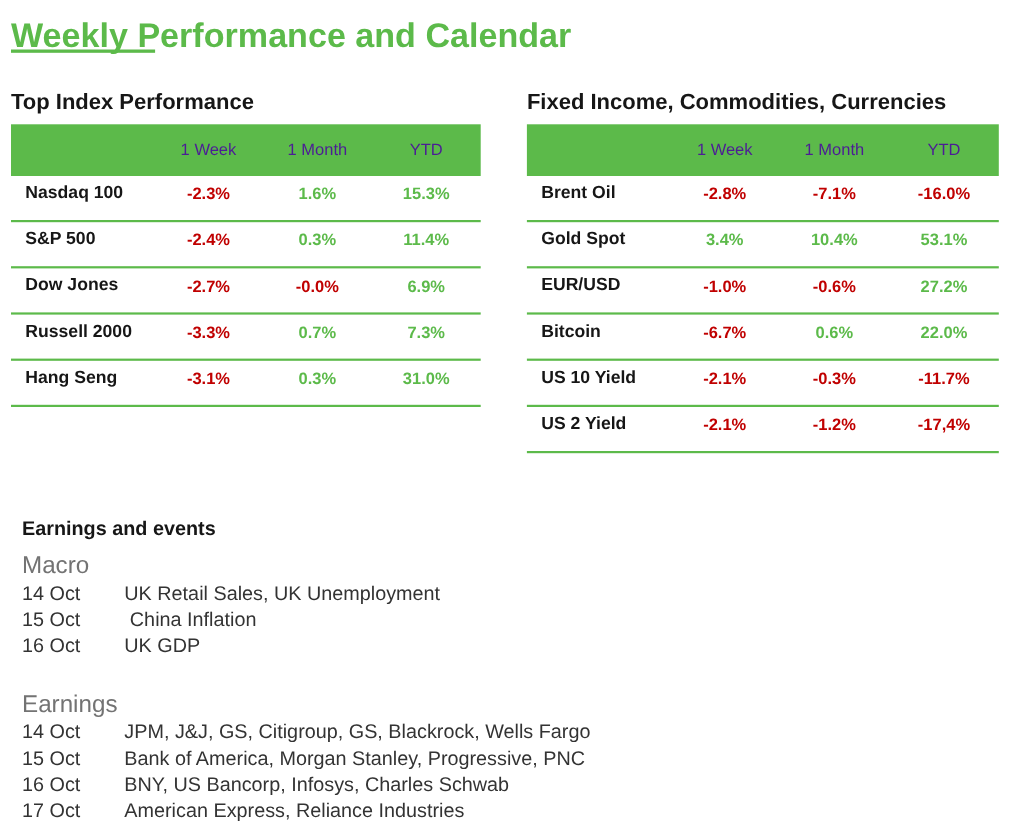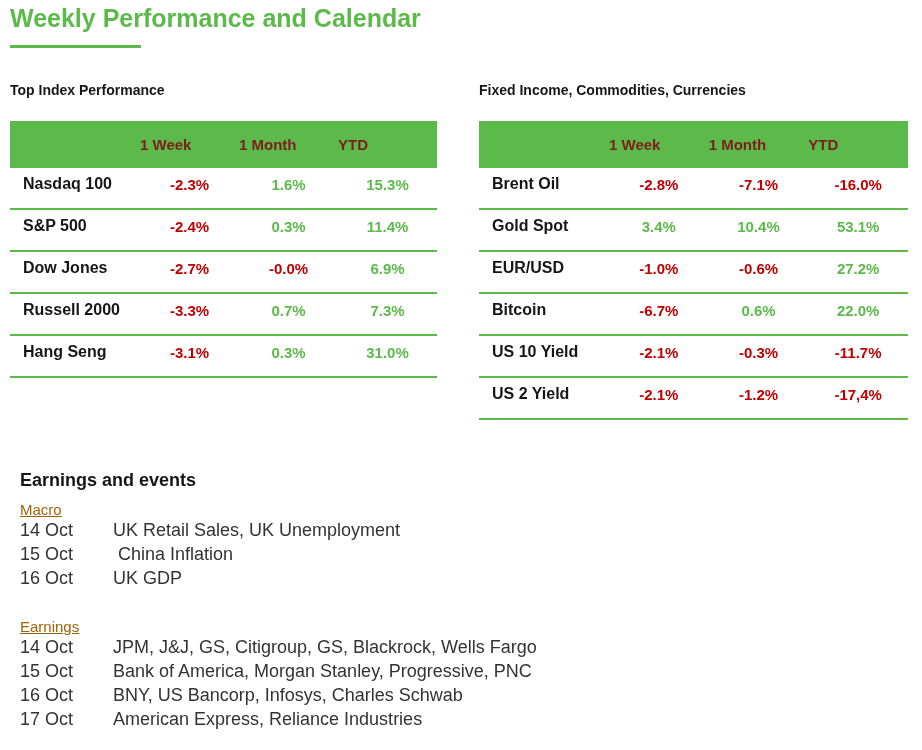--- a/index.html
+++ b/index.html
@@ -1,40 +1,40 @@
 <!DOCTYPE html>
 <html><head>
 <meta charset="utf-8">
 <style>
   * { margin:0; padding:0; box-sizing:border-box; }
   html,body { background:#ffffff; }
   body { font-family:"Liberation Sans", sans-serif; }
   .page { position:relative; width:922px; height:750px; background:#ffffff; overflow:hidden; }
 
   
-  .page-title { position:absolute; left:10px; top:4px; font-size:25px; font-weight:700; color:#5CBA4A; }
+  .page-title { position:absolute; left:10px; top:15px; font-size:31px; font-weight:700; color:#5CBA4A; }
   .title-underline { position:absolute; left:10px; top:45px; width:131px; height:3px; background:#5CBA4A; }
 
   
   .tbl { position:absolute; top:82px; }
   .tbl-left  { left:10px;  width:427px; }
   .tbl-right { left:479px; width:429px; }
-  .tbl-title { font-size:14px; font-weight:700; color:#161616; margin-bottom:23px; white-space:nowrap; }
+  .tbl-title { font-size:20px; font-weight:700; color:#161616; margin-bottom:8px; white-space:nowrap; }
   .tbl-head { display:grid; grid-template-columns:130px 1fr 1fr 1fr; height:47px; background:#5CBA4A; align-items:center; }
-  .tbl-head .col { color:#7f1d1d; font-weight:700; font-size:15px; }
+  .tbl-head .col { text-align:center; color:#4c1d95; font-weight:400; font-size:15px; }
   .tbl-row { display:grid; grid-template-columns:130px 1fr 1fr 1fr; height:42px; border-bottom:2px solid #5CBA4A; }
   .tbl-row .lbl { font-size:16px; font-weight:700; color:#161616; padding:7px 0 0 13px; white-space:nowrap; }
   .tbl-row .val { font-size:15px; font-weight:700; text-align:center; align-self:end; padding-bottom:15px; }
   .val.pos { color:#5CBA4A; }
   .val.neg { color:#C00000; }
 
   
   .events { position:absolute; left:20px; top:470px; color:#333333; }
   .events-title { font-size:18px; font-weight:700; color:#161616; margin-bottom:10px; }
-  .ev-heading { font-size:15px; text-decoration:underline; color:#a16207; }
+  .ev-heading { font-size:22px; color:#737373; }
   .ev-heading.second { margin-top:28px; }
   .ev-row { display:grid; grid-template-columns:93px auto; font-size:18px; line-height:24px; }
   .ev-date { white-space:nowrap; }
   .ev-text { white-space:pre-wrap; }
 </style>
 </head>
 <body>
 
 <div class="page">
 

